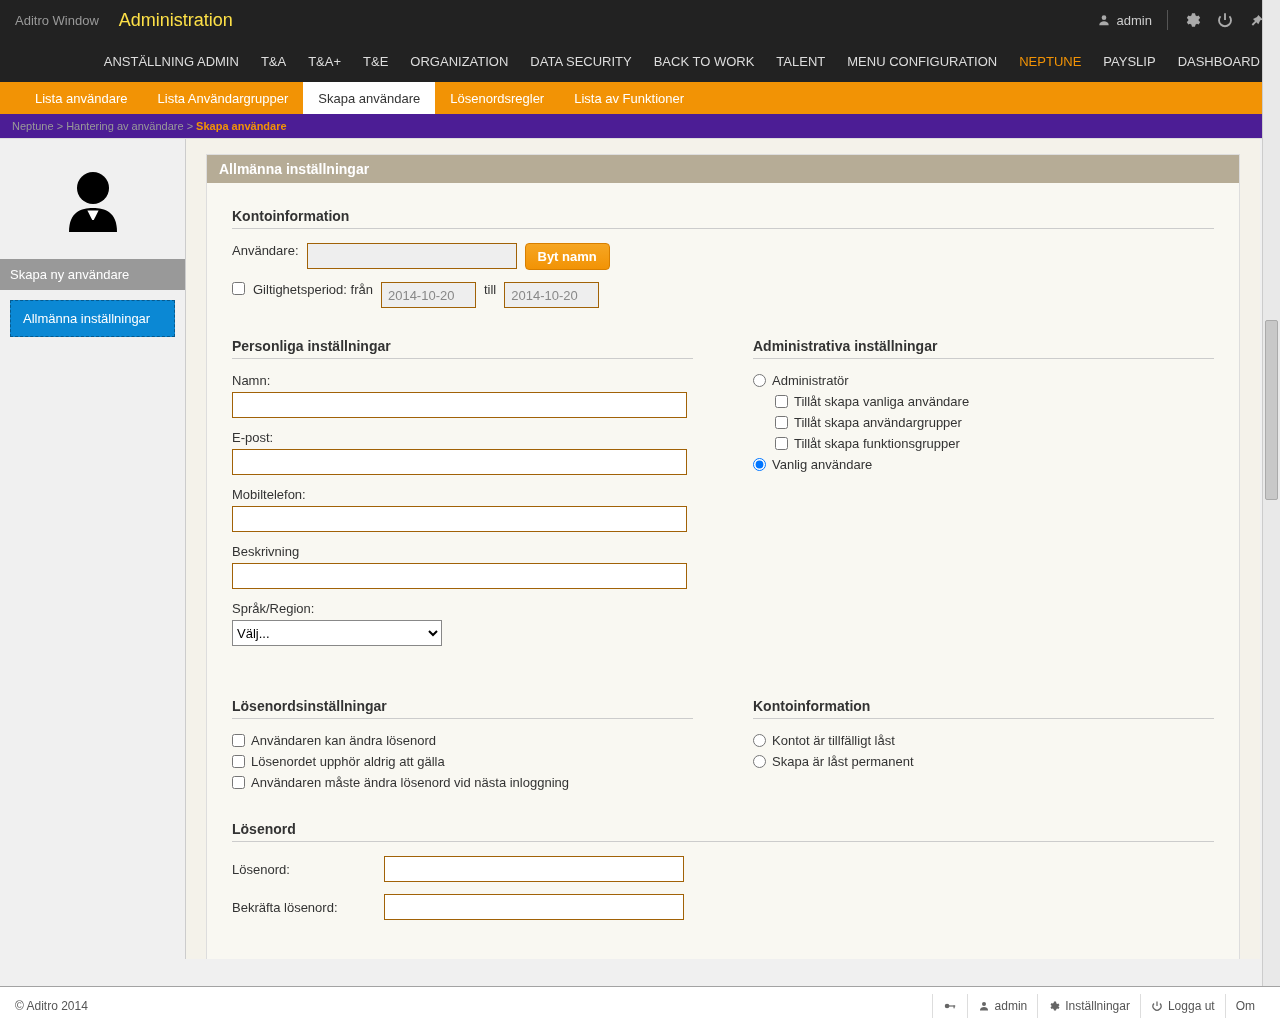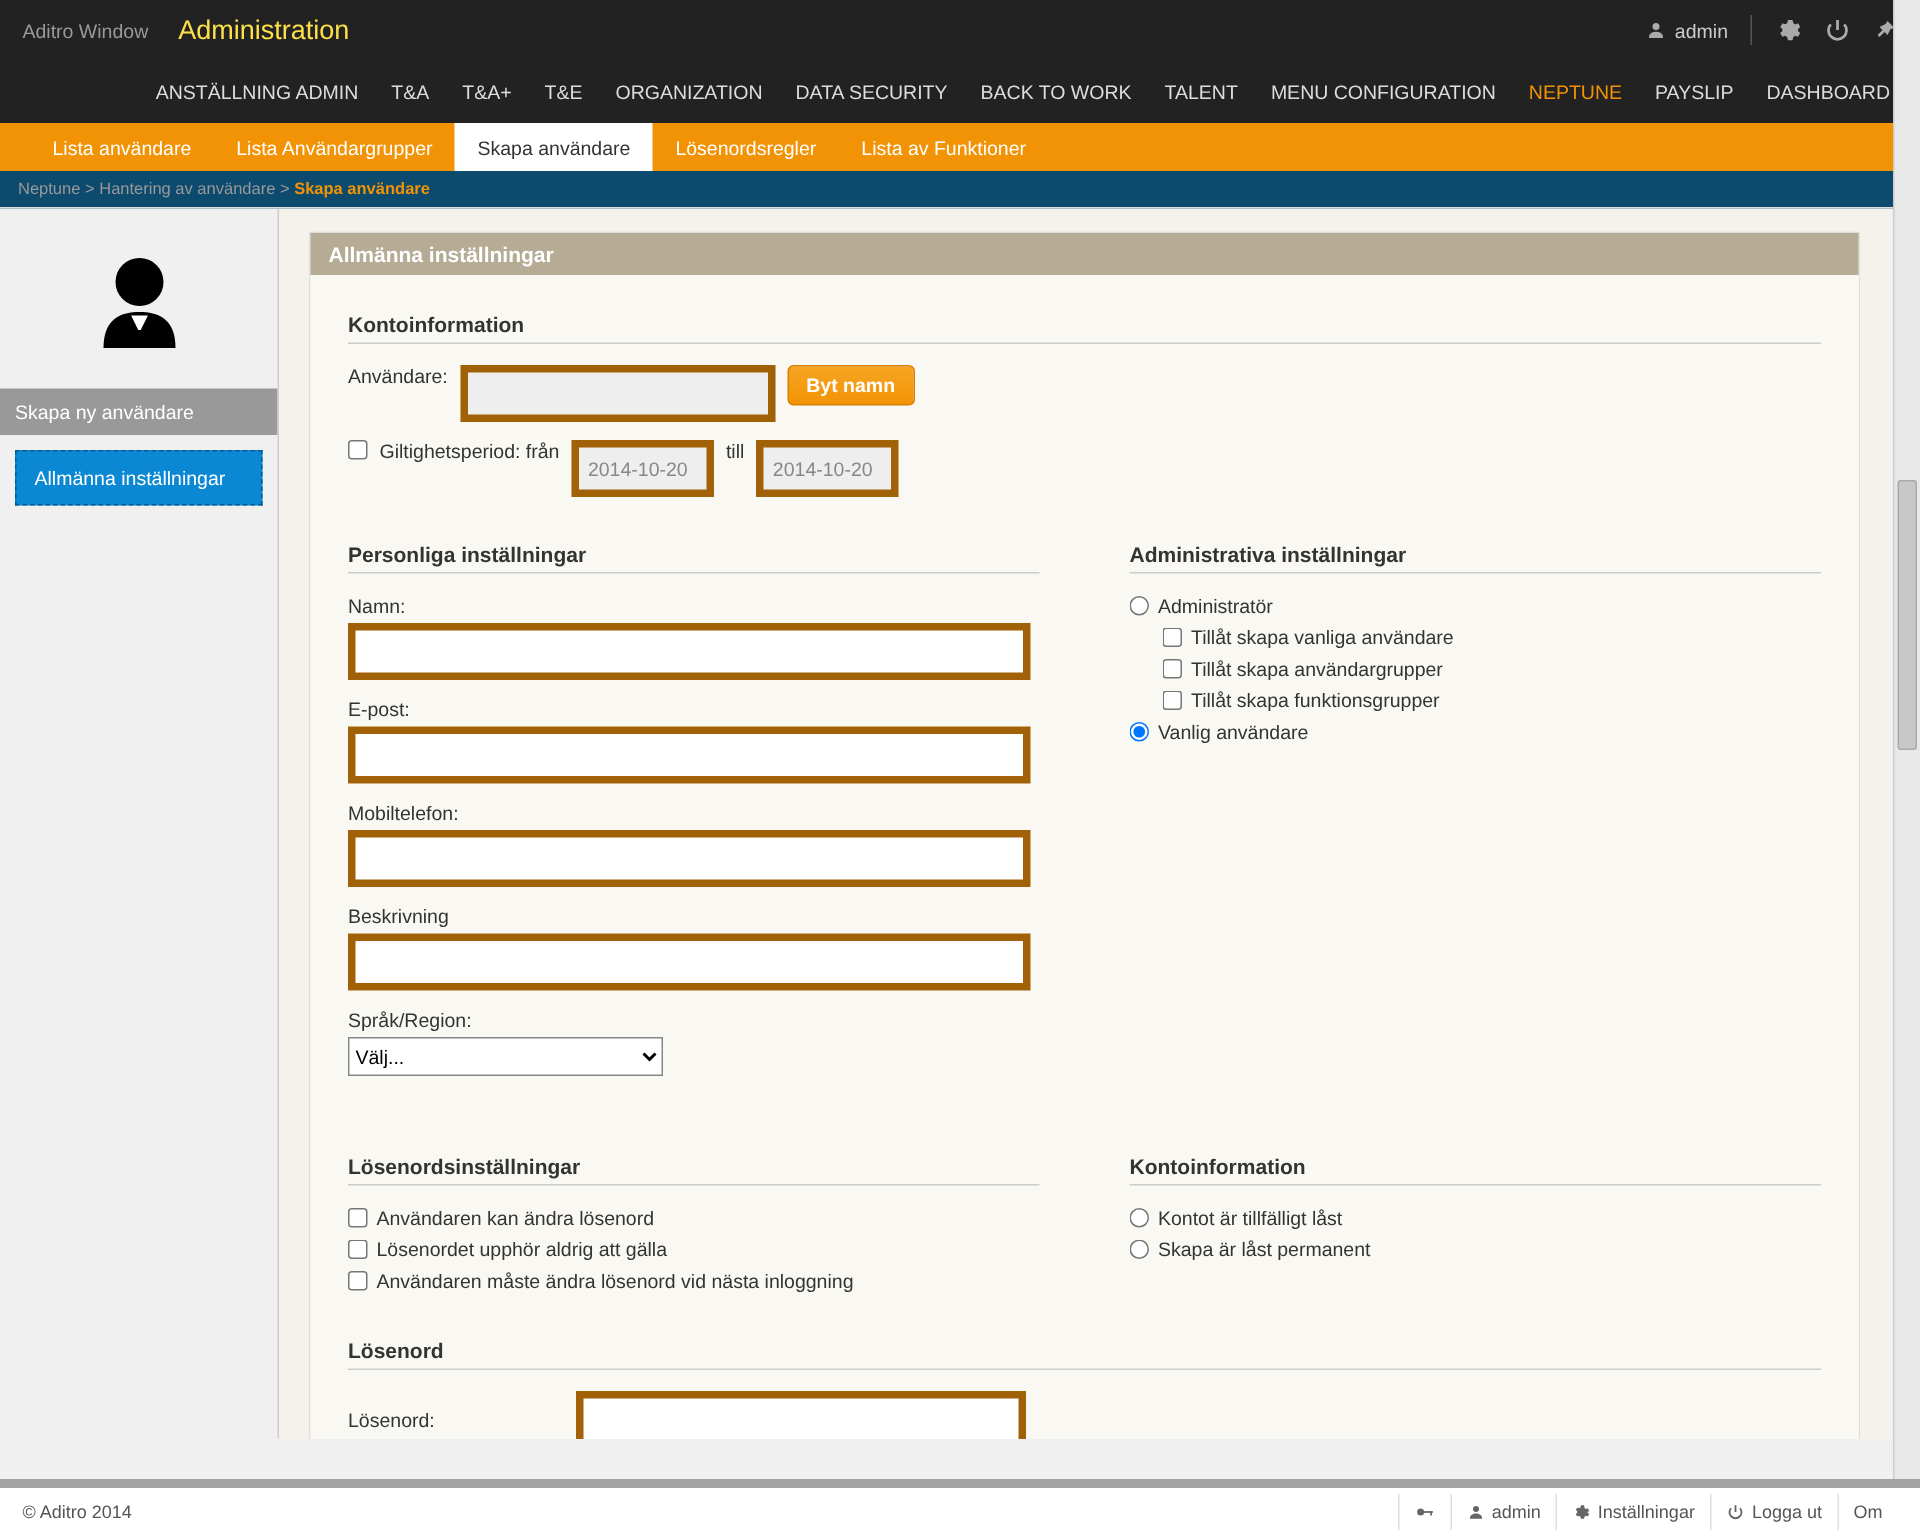--- a/index.html
+++ b/index.html
@@ -15,21 +15,21 @@
 .vdivider { width: 1px; height: 20px; background: #555; }
 
 .topbar-row2 { height: 42px; display: flex; align-items: center; justify-content: flex-end; padding: 0 20px; gap: 22px; }
 .topnav-item { color: #ddd; font-size: 13px; cursor: pointer; }
 .topnav-item.active { color: #f29305; }
 
 .orange-tabs { background: #f29305; height: 32px; display: flex; align-items: stretch; padding-left: 20px; }
 .otab { color: #fff; font-weight: normal; font-size: 13px; padding: 0 15px; display: flex; align-items: center; cursor: pointer; }
 .otab.active { background: #fff; color: #333; }
 
-.breadcrumb { padding: 6px 12px; font-size: 11px; color: #999; border-bottom: 1px solid #ddd; background: #0c4a6e; }
+.breadcrumb { padding: 6px 12px; font-size: 11px; color: #999; border-bottom: 1px solid #ddd; background: #4c1d95; }
 .breadcrumb .current { color: #f29305; font-weight: bold; }
 
 .workspace { display: flex; height: 820px; }
 
 .sidebar { width: 185px; padding-top: 25px; }
 .avatar-box { text-align: center; margin-bottom: 15px; }
 .avatar-svg { width: 80px; height: 80px; }
 .side-title { background: #999; color: #fff; padding: 8px 10px; font-size: 13px; }
 .side-item { margin: 10px; padding: 10px 12px; background: #0b88d4; color: #fff; border: 1px dashed #055a8e; font-size: 13px; cursor: pointer; }
 
@@ -40,41 +40,41 @@
 
 .panel { background: #fff; border: 1px solid #ddd; }
 .panel-header { background: #b6ac96; color: #fff; padding: 6px 12px; font-size: 14px; font-weight: bold; }
 .panel-body { padding: 15px 25px 30px 25px; background: #f9f8f2; }
 
 .section-title { font-weight: bold; font-size: 14px; color: #333; margin: 10px 0 4px 0; }
 .hr { border: none; border-top: 1px solid #ccc; margin: 4px 0 14px 0; }
 
 .row { display: flex; align-items: flex-start; gap: 8px; margin-bottom: 12px; flex-wrap: wrap; }
 .lbl { color: #333; }
-.txt { border: 5px solid #a16207; background: #fff; height: 38px; padding: 2px 6px; font-size: 13px; }
+.txt { border: 1px solid #a16207; background: #fff; height: 26px; padding: 2px 6px; font-size: 13px; }
 .txt.ro { background: #eee; color: #888; }
 .btn-orange { background: linear-gradient(#f6a623,#f29305); color: #fff; border: 1px solid #d87f00; border-radius: 4px; padding: 5px 12px; font-weight: bold; cursor: pointer; font-size:13px;}
 
 .two-col { display: flex; gap: 60px; }
 .col { flex: 1; min-width: 0; }
 
 .field { margin-bottom: 12px; }
 .field label { display: block; margin-bottom: 4px; }
 .field input[type=text], .field input[type=password] { width: 100%; max-width: 455px; }
 
 .radio-row, .check-row { display: flex; align-items: center; gap: 6px; margin-bottom: 6px; }
 .indent { margin-left: 22px; }
 
 select.combo { width: 210px; height: 26px; border: 1px solid #888; background: #fff; font-size: 13px; }
 
 .pw-row { display:flex; align-items:center; gap:12px; margin-bottom:12px; }
 .pw-row .pw-label { width: 140px; text-align:left; }
 .pw-row input { width: 300px; }
 
-.footer { position: absolute; left:0; right:0; bottom:0; height: 38px; background: #fff; border-top:6px solid #a3a3a3; display:flex; align-items:center; padding: 0 15px; font-size:12px; color:#555; }
+.footer { position: absolute; left:0; right:0; bottom:0; height: 38px; background: #fff; border-top:1px solid #a3a3a3; display:flex; align-items:center; padding: 0 15px; font-size:12px; color:#555; }
 .footer .spacer { flex: 1; }
 .footer .fitem { display:flex; align-items:center; gap:5px; padding:0 10px; border-left:1px solid #ddd; height:24px; cursor:pointer; }
 .footer .fitem:first-of-type { border-left:none;}
 
 .outer-scroll { position:absolute; right:0; top:0; bottom:38px; width:18px; background:#e9e9e9; border-left:1px solid #ccc; }
 .outer-scroll .thumb { position:absolute; left:2px; right:2px; top:320px; height:180px; background:#c8c8c8; border:1px solid #aaa; border-radius:2px;}
 
 svg { display:inline-block; vertical-align:middle; }
 </style>
 </head>

